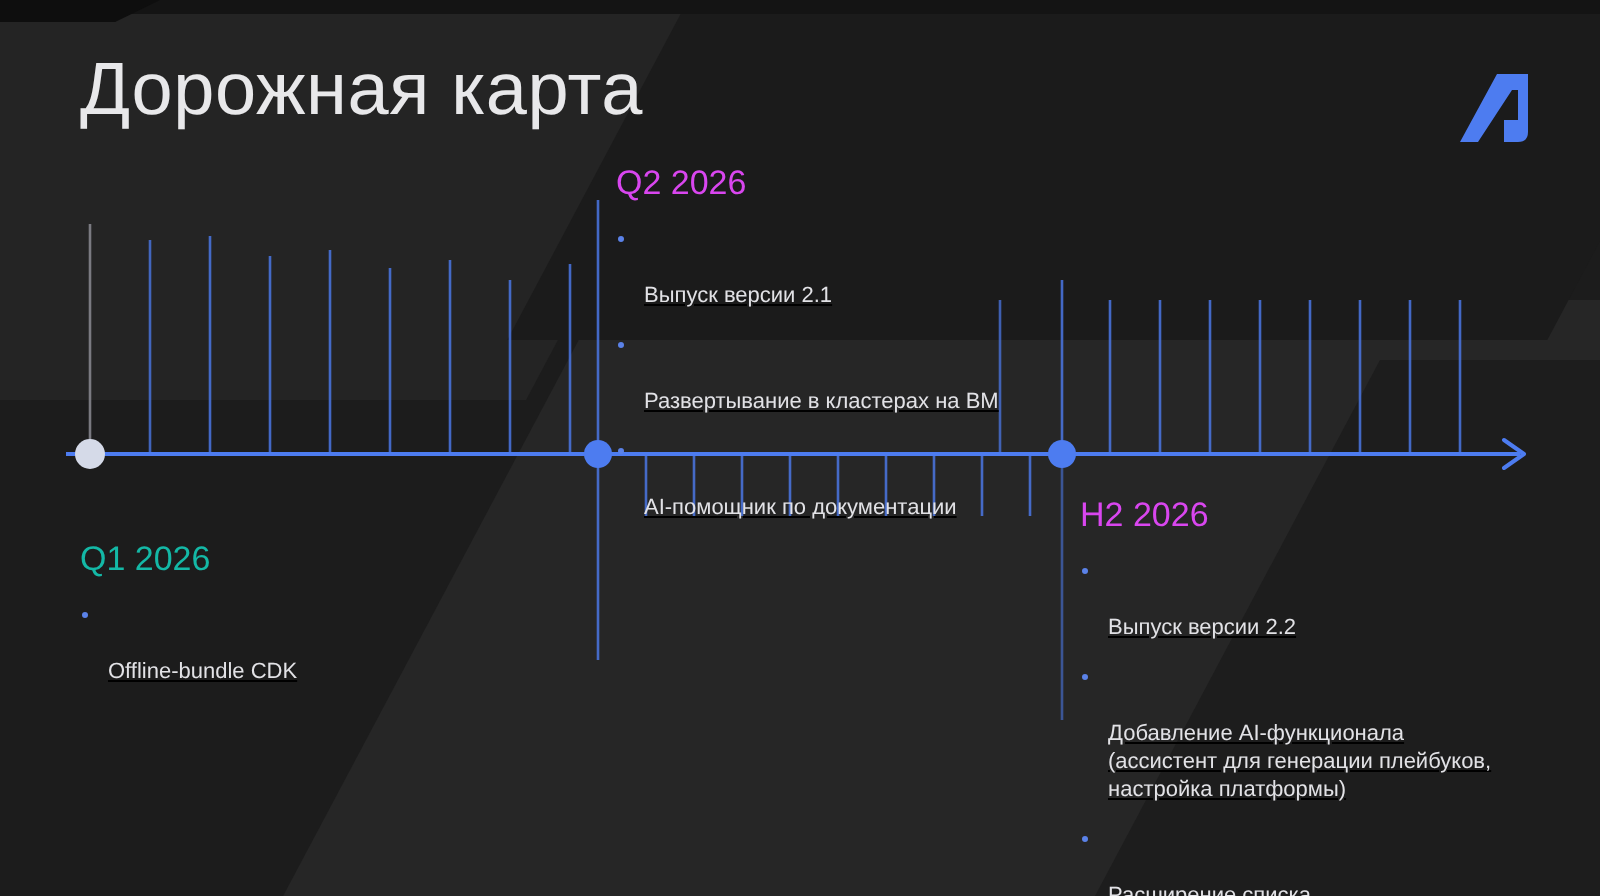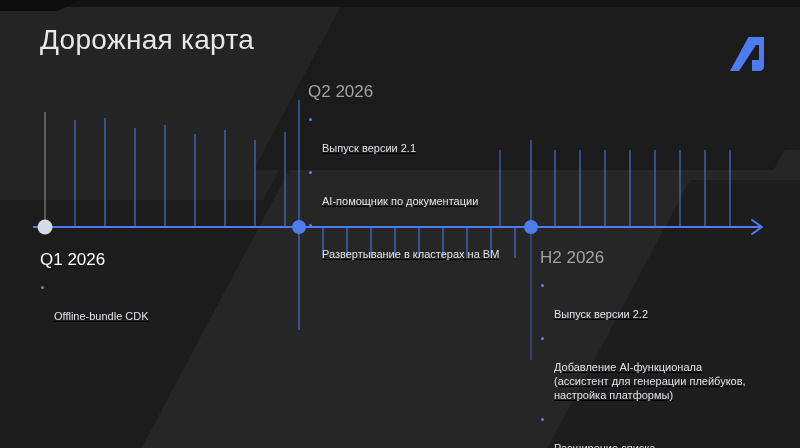--- a/index.html
+++ b/index.html
@@ -83,21 +83,21 @@
     background: #1b1b1b;
     transform: skewX(-28deg);
     transform-origin: top left;
   }
 
   
   #title {
     position: absolute;
     left: 40px;
     top: 24px;
-    font-size: 28px;
+    font-size: 37px;
     font-weight: 400;
     color: #e8e8ea;
     letter-spacing: 0.3px;
     white-space: nowrap;
   }
 
   
   #logo {
     position: absolute;
     right: 30px;
@@ -119,22 +119,22 @@
   
   .milestone {
     position: absolute;
   }
   .ms-heading {
     font-size: 17px;
     font-weight: 400;
     margin: 0 0 11px 0;
     white-space: nowrap;
   }
-  .ms-heading.accent { color: #a3a3a3; }
-  .ms-heading.light  { color: #ffffff; }
+  .ms-heading.accent { color: #d946ef; }
+  .ms-heading.light  { color: #14b8a6; margin-top: 20px; }
 
   .ms-list {
     list-style: none;
     margin: 0;
     padding: 0;
     text-decoration: underline;
   }
   .ms-item {
     position: relative;
     padding-left: 14px;
@@ -247,25 +247,25 @@
 
   <div class="milestone" id="ms-q2">
     <div class="ms-heading accent">Q2 2026</div>
     <ul class="ms-list">
       <li class="ms-item">
         <span class="ms-bullet"></span>
         <span>Выпуск версии 2.1</span>
       </li>
       <li class="ms-item">
         <span class="ms-bullet"></span>
+        <span>Развертывание в кластерах на ВМ</span>
+      </li>
+      <li class="ms-item">
+        <span class="ms-bullet"></span>
         <span>AI-помощник по документации</span>
-      </li>
-      <li class="ms-item">
-        <span class="ms-bullet"></span>
-        <span>Развертывание в кластерах на ВМ</span>
       </li>
     </ul>
   </div>
 
   <div class="milestone" id="ms-h2">
     <div class="ms-heading accent">H2 2026</div>
     <ul class="ms-list">
       <li class="ms-item">
         <span class="ms-bullet"></span>
         <span>Выпуск версии 2.2</span>

